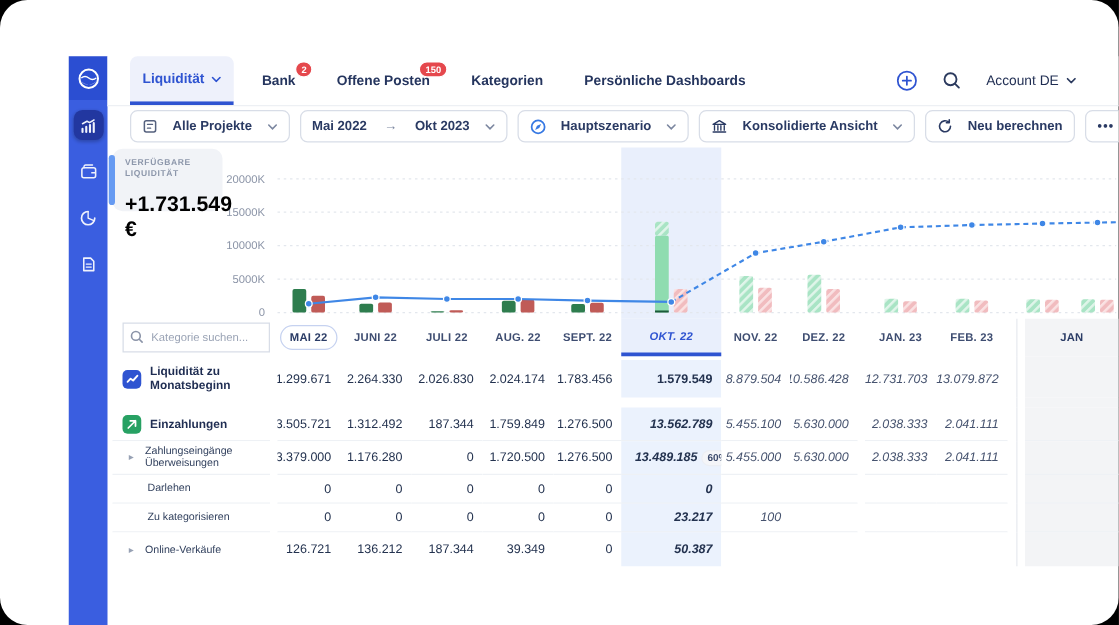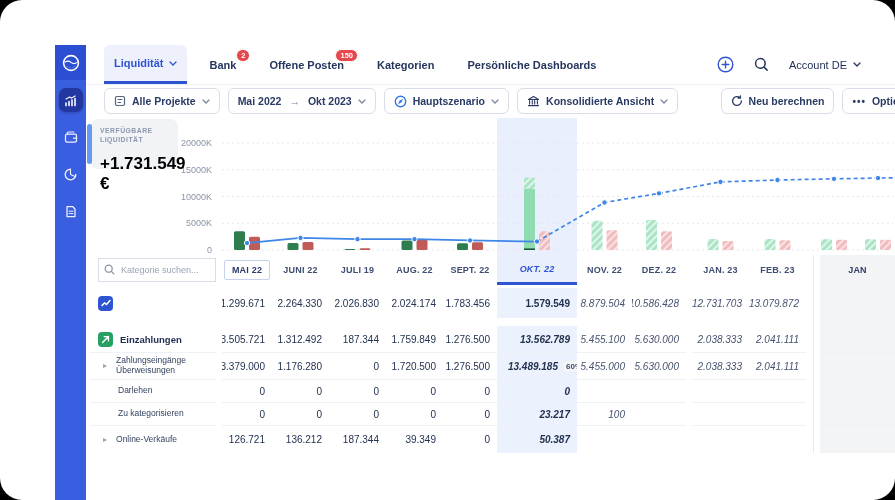--- a/index.html
+++ b/index.html
@@ -24,21 +24,21 @@
   .tab.active{color:#2f54d1;background:#eef1fb;border-radius:6px 6px 0 0;border-bottom:3px solid #2f54d1;}
   .badge{position:absolute;top:4px;right:-4px;background:#e5484d;color:#fff;font-size:7.5px;font-weight:bold;
          border-radius:8px;padding:1px 4px;border:1.5px solid #fff;line-height:1.2;}
   .nav-right{margin-left:auto;display:flex;align-items:center;gap:20px;padding-right:34px;}
   .icon-btn{display:flex;align-items:center;color:#2b3a5e;cursor:pointer;}
   .account{display:flex;align-items:center;gap:6px;font-size:11px;font-weight:normal;color:#1f2d52;cursor:pointer;}
 
   
   .toolbar{position:absolute;left:86px;top:84px;width:824px;height:34px;display:flex;align-items:center;
            padding-left:18px;gap:8px;z-index:6;}
-  .fbtn{height:26px;display:flex;align-items:center;gap:6px;background:#fff;border:1px solid #d8dde7;
+  .fbtn{height:26px;display:flex;align-items:center;gap:12px;background:#fff;border:1px solid #d8dde7;
         border-radius:6px;padding:0 9px;font-size:10.5px;font-weight:bold;color:#2a3a63;cursor:pointer;
         font-family:"Liberation Sans",sans-serif;white-space:nowrap;}
   .fbtn .chev{color:#7c87a0;display:flex;}
   .arrow{color:#7c87a0;font-weight:normal;margin:0 2px;}
   .toolbar-right{margin-left:auto;display:flex;gap:8px;}
   .dots{letter-spacing:1px;font-weight:bold;font-size:10px;color:#2a3a63;}
 
   
   .kpi{position:absolute;left:90px;top:119px;width:88px;height:50px;background:#f1f3f7;border-radius:8px;
        padding:7px 0 0 10px;box-sizing:border-box;z-index:3;}
@@ -51,21 +51,21 @@
 
   
   .tbl{position:absolute;left:90px;top:255px;width:805px;display:grid;z-index:2;
        grid-template-columns:126px 6px 50px 57px 57px 57px 54px 80px 55px 54px 6px 57px 57px 14px 1fr;
        grid-template-rows:30px 3px 30px 8px 27px 27px 23px 23px 27px;}
   .c{display:flex;align-items:center;justify-content:flex-end;padding-right:7px;background:#fff;
      font-size:10px;color:#23324f;box-sizing:border-box;overflow:hidden;}
   .gapc{background:transparent;padding:0;}
   .hc{background:transparent;justify-content:center;padding:0;font-size:9px;font-weight:bold;color:#3e4d71;letter-spacing:.2px;}
   .hc.okt{background:#e9effc;color:#2f54d1;border-bottom:3px solid #2f54d1;font-style:italic;}
-  .hc .box{border:1px solid #c6d2f0;background:#fff;border-radius:2px;padding:4px 7px;color:#2b3c66;}
+  .hc .box{border:1px solid #c6d2f0;background:#fff;border-radius:10px;padding:4px 7px;color:#2b3c66;}
   .pin{background:#f3f4f6;}
   .hc.pin{font-weight:bold;color:#2b3c66;}
   .dvd{background:linear-gradient(#e7eaef,#e7eaef) center/1px 100% no-repeat;padding:0;}
   .okt{background:#ebf2fd;font-weight:bold;}
   .fc{font-style:italic;color:#46536f;}
   .it{font-style:italic;}
   .bb{border-bottom:1px solid #eef1f5;}
   .lbl{justify-content:flex-start;padding-left:8px;gap:7px;}
   .lbl.hdr{font-weight:bold;font-size:9.5px;color:#1f2d52;}
   .lbl.sub{font-size:8.5px;color:#33425f;padding-left:28px;line-height:1.15;}
@@ -323,21 +323,21 @@
               <circle cx="4.7" cy="4.7" r="3.5" fill="none" stroke="currentColor" stroke-width="1.3"></circle>
               <path d="M7.4 7.4l2.3 2.3" stroke="currentColor" stroke-width="1.3" stroke-linecap="round"></path>
             </svg>
           </span><input placeholder="Kategorie suchen..." style=""></div>
       </div>
       <div class="c gapc"></div>
       <div class="c hc">
         <span class="box">MAI 22</span>
       </div>
       <div class="c hc">JUNI 22</div>
-      <div class="c hc">JULI 19</div>
+      <div class="c hc">JULI 22</div>
       <div class="c hc">AUG. 22</div>
       <div class="c hc">SEPT. 22</div>
       <div class="c hc okt">OKT. 22</div>
       <div class="c hc">NOV. 22</div>
       <div class="c hc">DEZ. 22</div>
       <div class="c gapc"></div>
       <div class="c hc">JAN. 23</div>
       <div class="c hc">FEB. 23</div>
       <div class="c dvd"></div>
       <div class="c hc pin">JAN</div>
@@ -355,20 +355,21 @@
       <div class="c gapc"></div>
       <div class="c gapc"></div>
       <div class="c dvd"></div>
       <div class="c pin"></div>
       <div class="c lbl hdr">
         <span class="rowicon" style="background:#2f54d1">
           <svg width="10" height="10" viewBox="0 0 10 10">
             <path d="M1 7.5l2.5-2.6 2 1.5L9 2.5" fill="none" stroke="#fff" stroke-width="1.5" stroke-linecap="round" stroke-linejoin="round"></path>
           </svg>
         </span>
+        <span>Liquidität zu Monatsbeginn</span>
       </div>
       <div class="c gapc"></div>
       <div class="c">
         <span>1.299.671</span>
       </div>
       <div class="c">
         <span>2.264.330</span>
       </div>
       <div class="c">
         <span>2.026.830</span>

